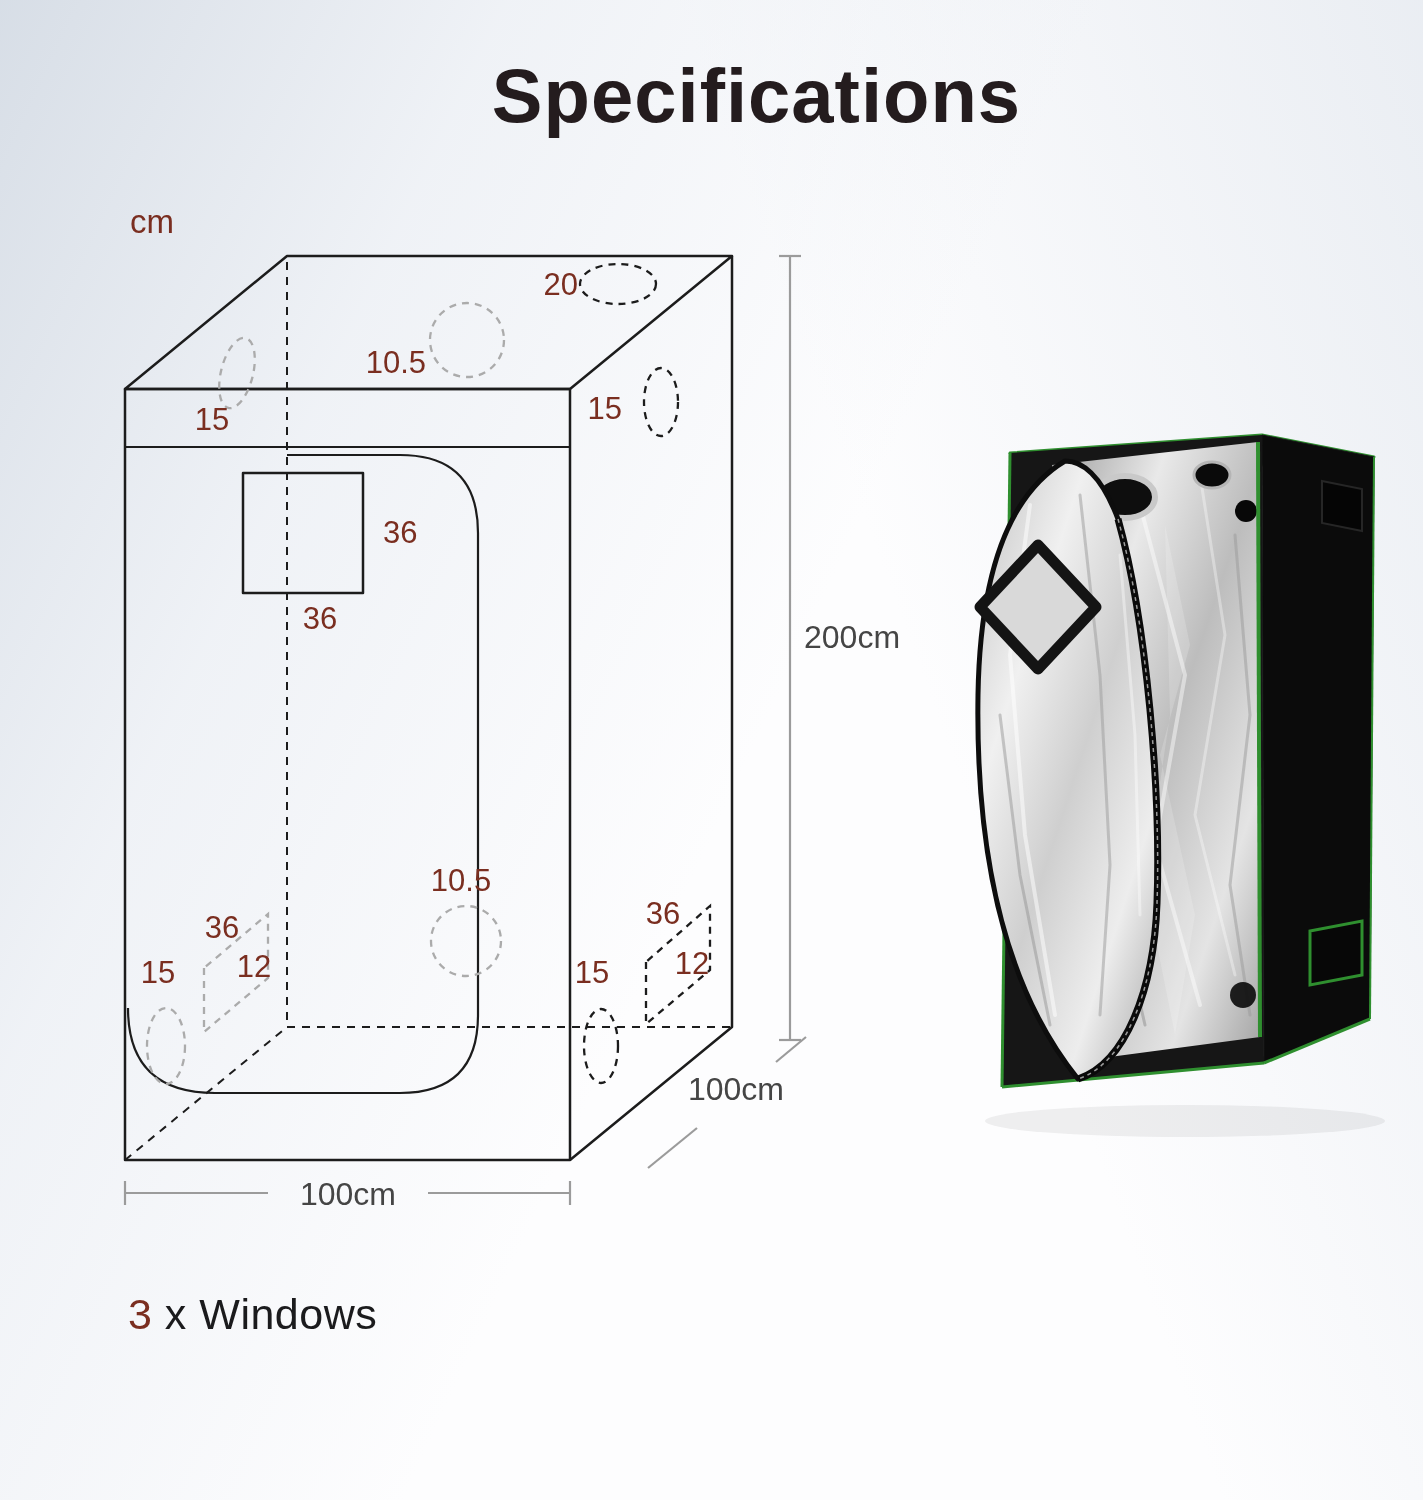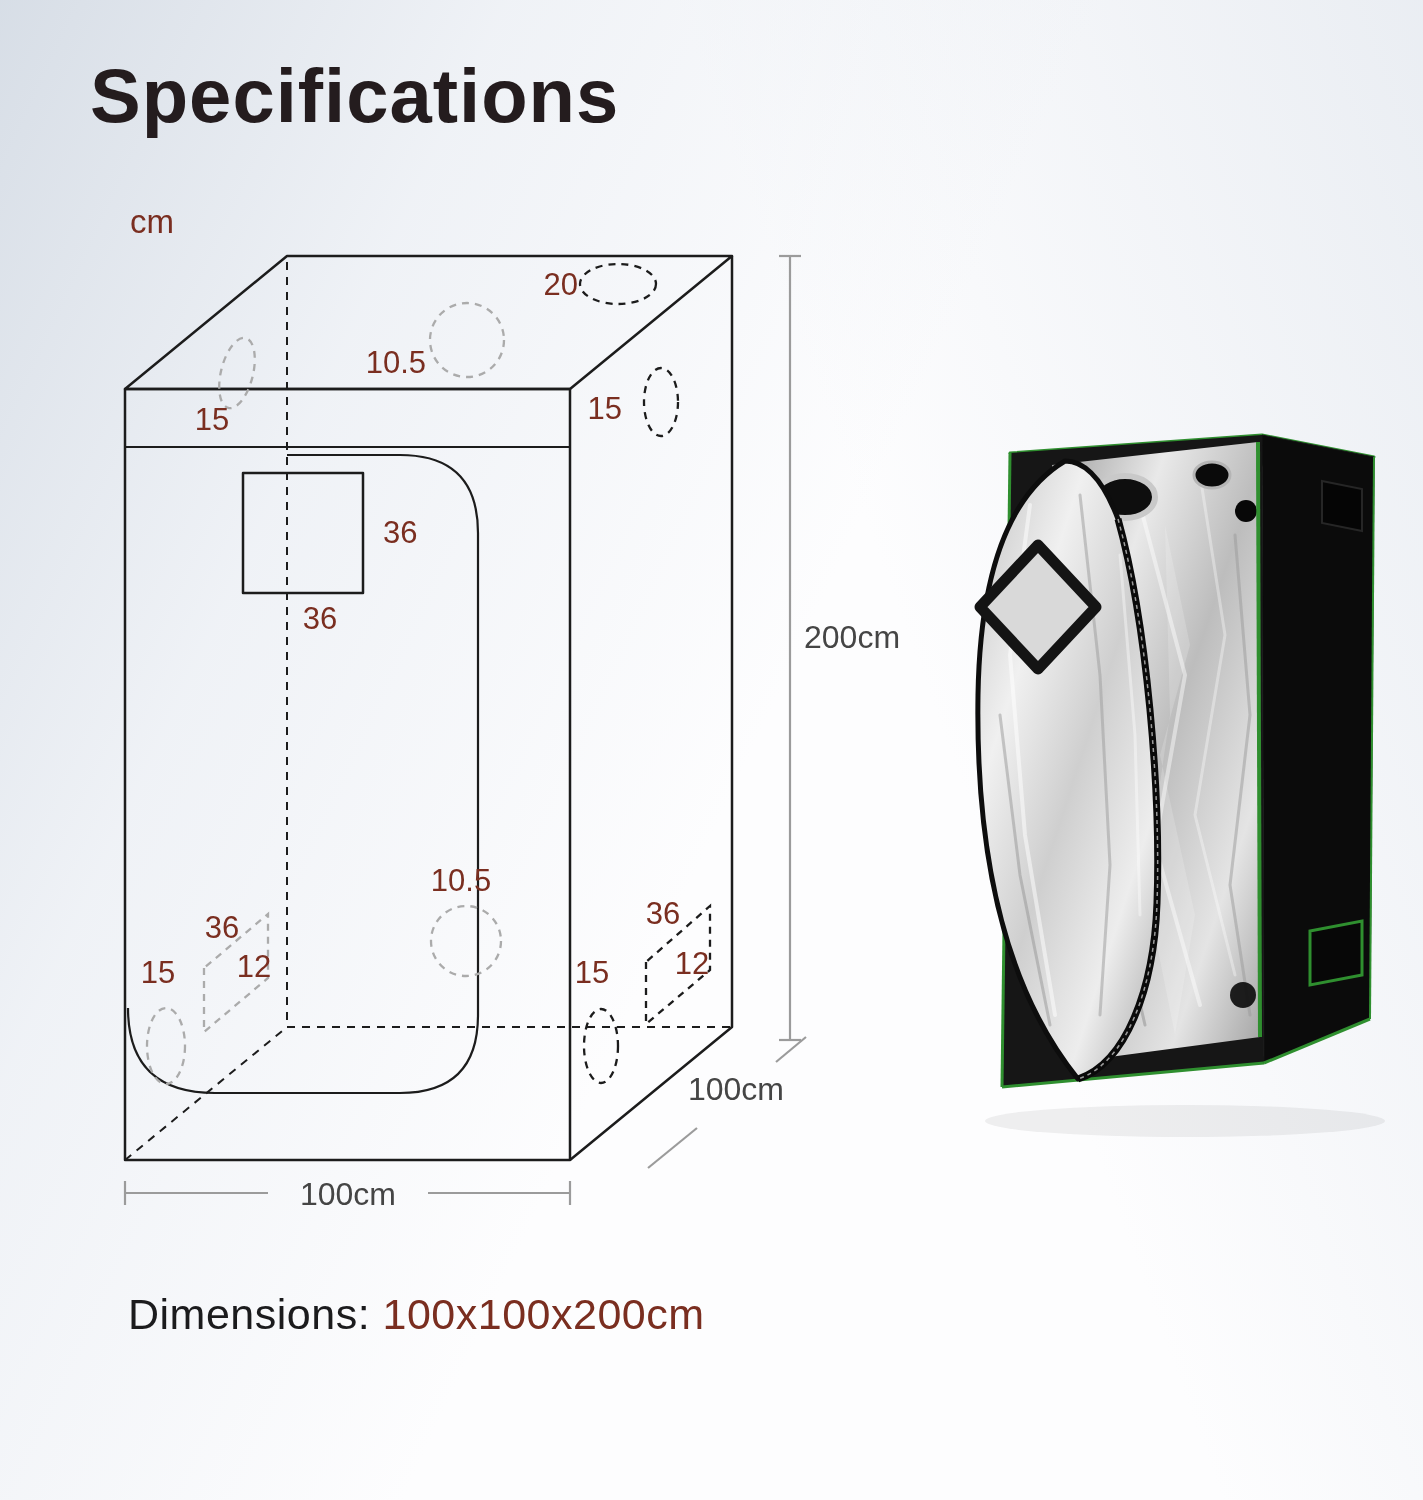--- a/index.html
+++ b/index.html
@@ -4,21 +4,21 @@
 <style>
   html,body{margin:0;padding:0;}
   body{
     width:1423px;height:1500px;position:relative;overflow:hidden;
     font-family:"Liberation Sans", sans-serif;
     background:
       linear-gradient(115deg, rgba(213,220,229,0.95) 0%, rgba(228,233,240,0.55) 24%, rgba(255,255,255,0) 52%),
       linear-gradient(250deg, rgba(226,231,238,0.7) 0%, rgba(255,255,255,0) 38%),
       #fdfdfe;
   }
-  .title-wrap{position:absolute;top:52px;left:0;width:1423px;padding-left:90px;box-sizing:border-box;}
+  .title-wrap{position:absolute;top:52px;left:0;width:1423px;padding-left:90px;box-sizing:border-box;text-align:center;}
   .title-wrap h1{
     margin:0;font-size:76px;font-weight:800;letter-spacing:1px;color:#241c1e;
   }
   .diagram-svg{position:absolute;left:60px;top:195px;width:860px;height:1045px;overflow:visible;}
   .tent-svg{position:absolute;left:950px;top:415px;width:470px;height:740px;overflow:visible;}
   .specs{position:absolute;left:128px;top:1284px;font-size:43px;color:#1b1b1d;line-height:60px;letter-spacing:0.5px;}
   .specs .row{white-space:pre;}
   .accent{color:#7a2e20;}
   svg text{font-family:"Liberation Sans", sans-serif;}
 </style>
@@ -159,14 +159,14 @@
       <path d="M 50 300 L 70 460 L 100 610" stroke="#8d8d8d" stroke-width="3" opacity="0.45"></path>
       <path d="M 170 140 L 185 320 L 190 500" stroke="#ffffff" stroke-width="3" opacity="0.4"></path>
     </g>
     <polygon points="88,130 146,192 88,254 30,192" fill="#d9d9d9" stroke="#141414" stroke-width="11" stroke-linejoin="round"></polygon>
     <path d="M 168 104 C 197 208, 211 378, 207 488 C 204 574, 176 648, 128 664" fill="none" stroke="#0a0a0a" stroke-width="7"></path>
     <path d="M 168 104 C 197 208, 211 378, 207 488 C 204 574, 176 648, 128 664" fill="none" stroke="#9a9a9a" stroke-width="1.5" stroke-dasharray="4 4"></path>
   </g>
 </svg>
 
 <div class="specs">
-  <div class="row"><span>Dimensions: </span><span class="accent">100x100x200cm</span></div>
+  <div class="row"><span class="accent">3</span><span> x Windows</span></div>
 </div>
 
 </body></html>

